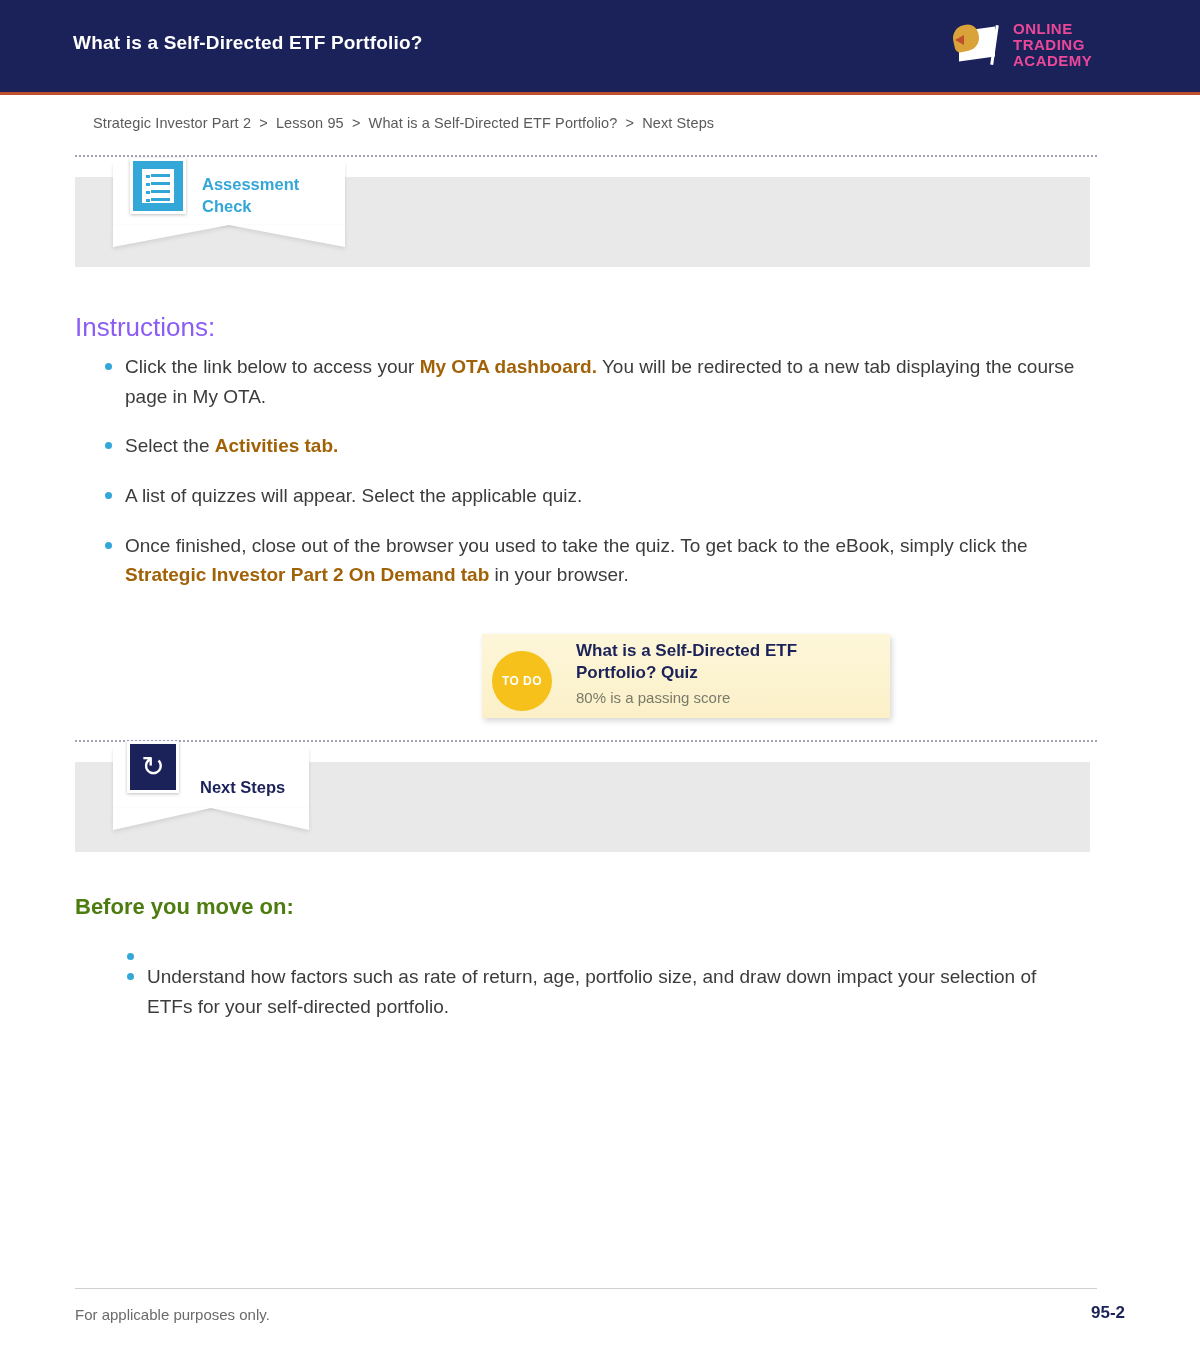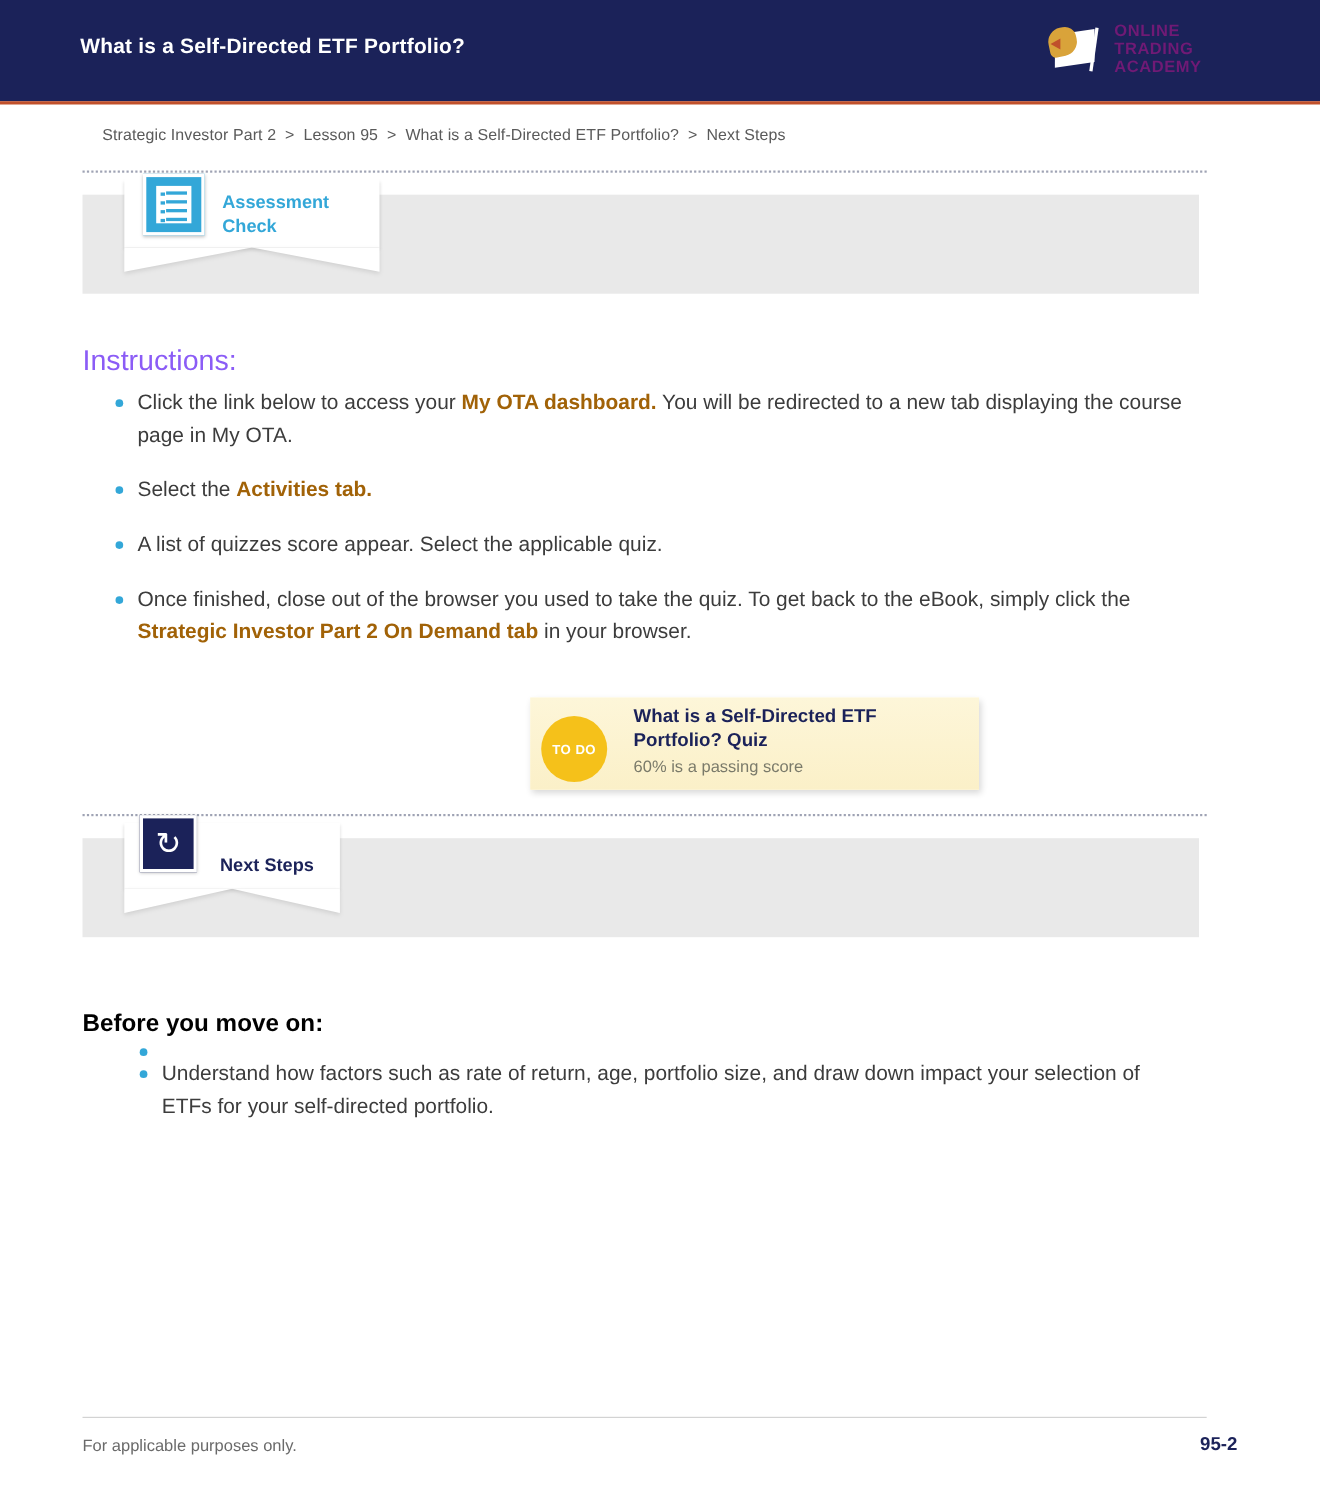--- a/index.html
+++ b/index.html
@@ -90,21 +90,21 @@
   }
   .logo-mark .pole {
     position: absolute;
     left: 40px; top: 2px;
     width: 3px; height: 40px;
     background: #ffffff;
     transform: rotate(8deg);
   }
   .logo-text {
     margin-left: 8px;
-    color: #701a75;
+    color: #ec4899;
     line-height: 1.08;
   }
   .logo-text .l1 {
     font-size: 15px;
     font-weight: bold;
     letter-spacing: .5px;
   }
   .logo-text .l2 {
     font-size: 15px;
     font-weight: bold;
@@ -259,24 +259,23 @@
     left: 75px;
     top: 312px;
     color: #8b5cf6;
     font-size: 26px;
     font-weight: normal;
   }
   .h-before {
     position: absolute;
     left: 75px;
     top: 894px;
-    color: #000000;
+    color: #4d7c0f;
     font-size: 22px;
     font-weight: bold;
-    margin-top: 23px;
   }
 
   .list {
     position: absolute;
     margin: 0;
     padding: 0;
     list-style: none;
   }
   .list-instructions {
     left: 100px;
@@ -433,33 +432,33 @@
   <li>
     <span class="dot"></span>
     <span>Click the link below to access your </span><b>My OTA dashboard.</b><span> You will be redirected to a new tab displaying the course page in My OTA.</span>
   </li>
   <li>
     <span class="dot"></span>
     <span>Select the </span><b>Activities tab.</b><span></span>
   </li>
   <li>
     <span class="dot"></span>
-    <span>A list of quizzes score appear. Select the applicable quiz.</span><b></b><span></span>
+    <span>A list of quizzes will appear. Select the applicable quiz.</span><b></b><span></span>
   </li>
   <li>
     <span class="dot"></span>
     <span>Once finished, close out of the browser you used to take the quiz. To get back to the eBook, simply click the </span><b>Strategic Investor Part 2 On Demand tab</b><span> in your browser.</span>
   </li>
 </ul>
 
 <div class="todo"></div>
 <div class="todo-badge">TO DO</div>
 <div class="todo-text">
   <div class="todo-title">What is a Self-Directed ETF Portfolio? Quiz</div>
-  <div class="todo-sub">60% is a passing score</div>
+  <div class="todo-sub">80% is a passing score</div>
 </div>
 
 <div class="dotted dotted-2"></div>
 <div class="banner banner-nextsteps"></div>
 <div class="tab-white tab-nextsteps"></div>
 <div class="tab-nextsteps-notch"></div>
 <div class="icon-nextsteps">↻</div>
 <div class="label-nextsteps">Next Steps</div>
 
 <div class="h-before">Before you move on:</div>

